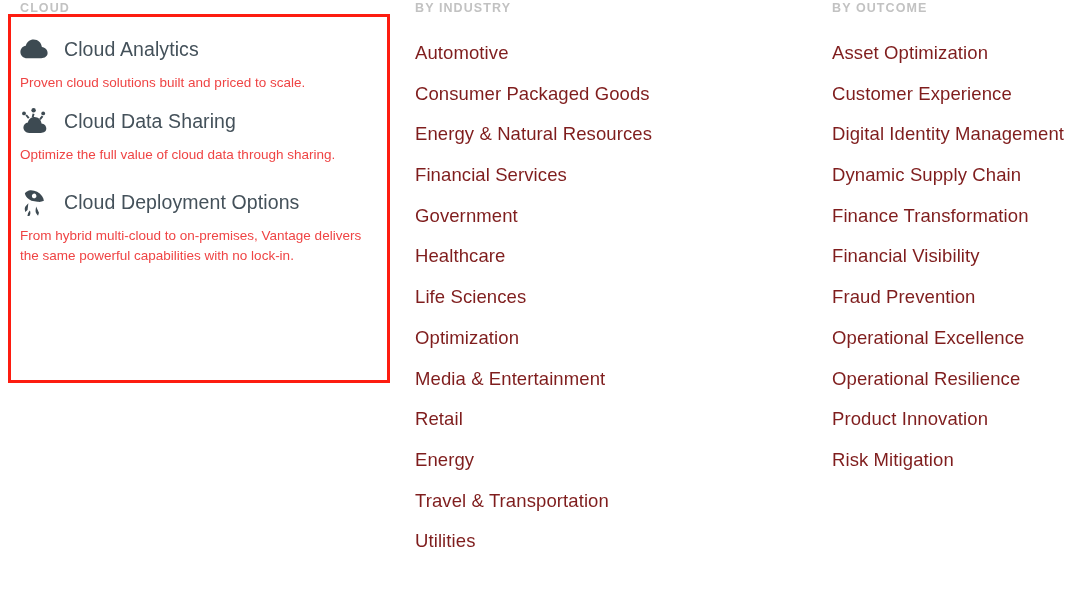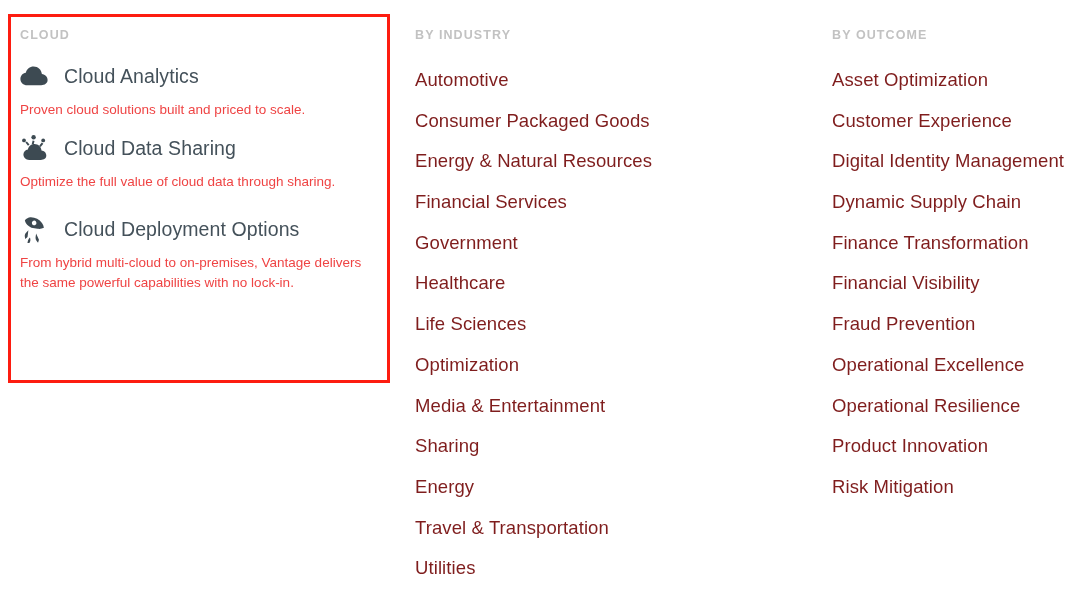--- a/index.html
+++ b/index.html
@@ -41,21 +41,20 @@
   }
 
   
   .col-heading {
     font-size: 12.5px;
     font-weight: bold;
     letter-spacing: 1.1px;
     color: #c2c2c2;
     text-transform: uppercase;
     line-height: 16px;
-    padding-top: 27px;
     white-space: nowrap;
   }
 
   
   .cloud-list {
     margin-top: 16px;
   }
   .cloud-item {
     margin-bottom: 22px;
   }
@@ -178,21 +177,21 @@
     <div class="link-list">
       <a class="link-item" href="#">Automotive</a>
       <a class="link-item" href="#">Consumer Packaged Goods</a>
       <a class="link-item" href="#">Energy &amp; Natural Resources</a>
       <a class="link-item" href="#">Financial Services</a>
       <a class="link-item" href="#">Government</a>
       <a class="link-item" href="#">Healthcare</a>
       <a class="link-item" href="#">Life Sciences</a>
       <a class="link-item" href="#">Optimization</a>
       <a class="link-item" href="#">Media &amp; Entertainment</a>
-      <a class="link-item" href="#">Sharing</a>
+      <a class="link-item" href="#">Retail</a>
       <a class="link-item" href="#">Energy</a>
       <a class="link-item" href="#">Travel &amp; Transportation</a>
       <a class="link-item" href="#">Utilities</a>
     </div>
   </div>
 
   <div class="col col-outcome">
     <div class="col-heading">BY OUTCOME</div>
     <div class="link-list">
       <a class="link-item" href="#">Asset Optimization</a>

